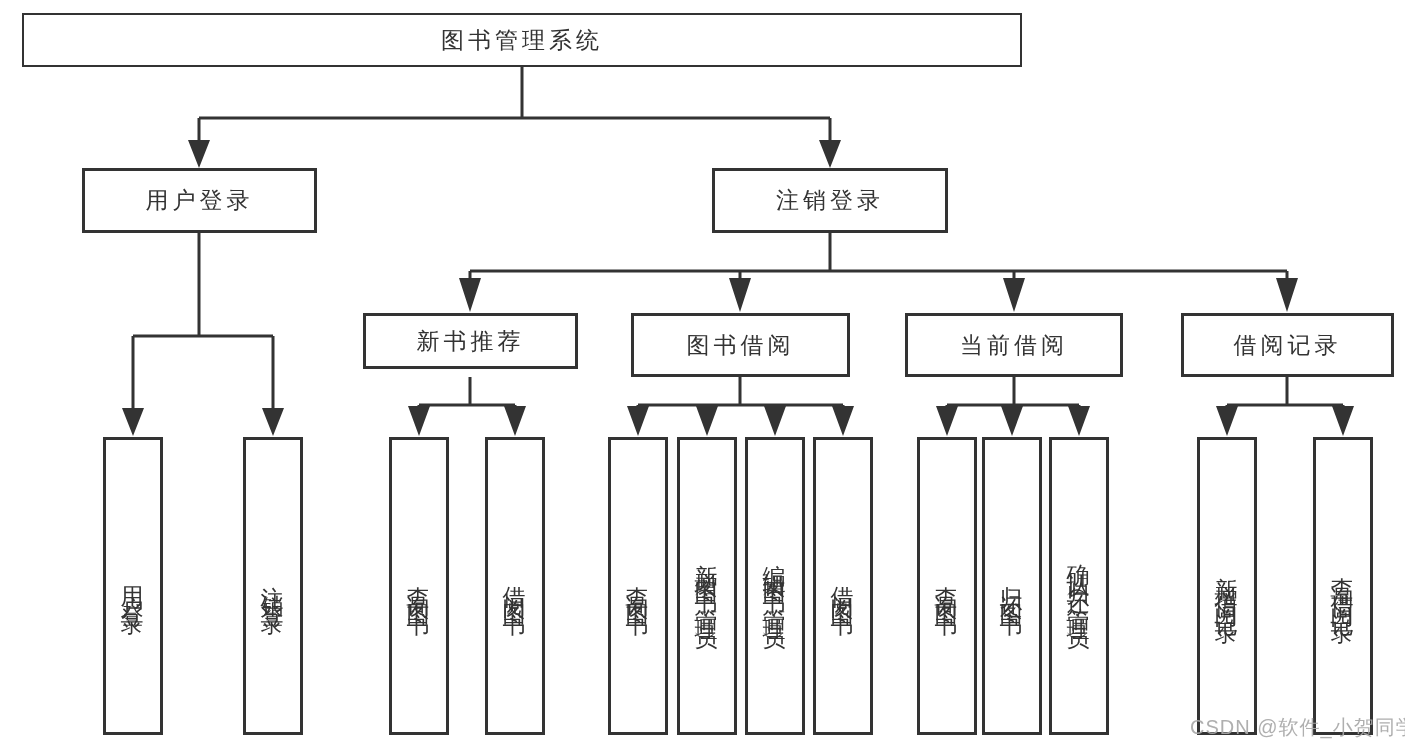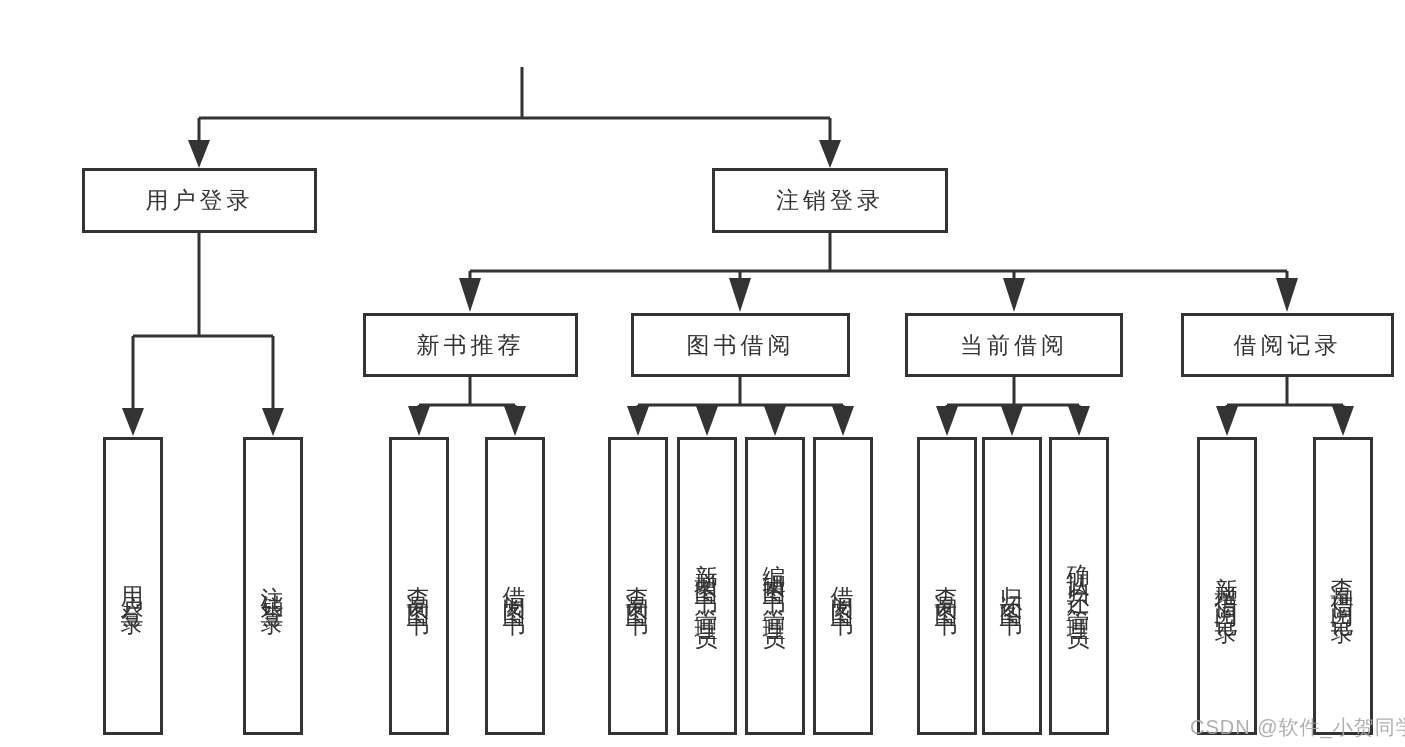--- a/index.html
+++ b/index.html
@@ -97,29 +97,32 @@
       <path class="stem" d="M1014 377 V405 M947 405 H1079 M947 405 V410 M1012 405 V410 M1079 405 V410"></path>
       <path class="head" d="M936 406 L958 406 L947 436 Z M1001 406 L1023 406 L1012 436 Z M1068 406 L1090 406 L1079 436 Z"></path>
     </g>
 
     <g>
       <path class="stem" d="M1287 377 V405 M1227 405 H1343 M1227 405 V410 M1343 405 V410"></path>
       <path class="head" d="M1216 406 L1238 406 L1227 436 Z M1332 406 L1354 406 L1343 436 Z"></path>
     </g>
   </svg>
 
+  <div class="node lvl1" style="left:22px; top:13px; width:1000px; height:54px;">
+    <span class="hlabel">图书管理系统</span>
+  </div>
 
   <div class="node" style="left:82px; top:168px; width:235px; height:65px;">
     <span class="hlabel">用户登录</span>
   </div>
   <div class="node" style="left:712px; top:168px; width:236px; height:65px;">
     <span class="hlabel">注销登录</span>
   </div>
 
-  <div class="node" style="left:363px; top:313px; width:215px; height:64px;">
+  <div class="node" style="left:363px; top:313px; width:215px; height:56px;">
     <span class="hlabel">新书推荐</span>
   </div>
   <div class="node" style="left:631px; top:313px; width:219px; height:64px;">
     <span class="hlabel">图书借阅</span>
   </div>
   <div class="node" style="left:905px; top:313px; width:218px; height:64px;">
     <span class="hlabel">当前借阅</span>
   </div>
   <div class="node" style="left:1181px; top:313px; width:213px; height:64px;">
     <span class="hlabel">借阅记录</span>

